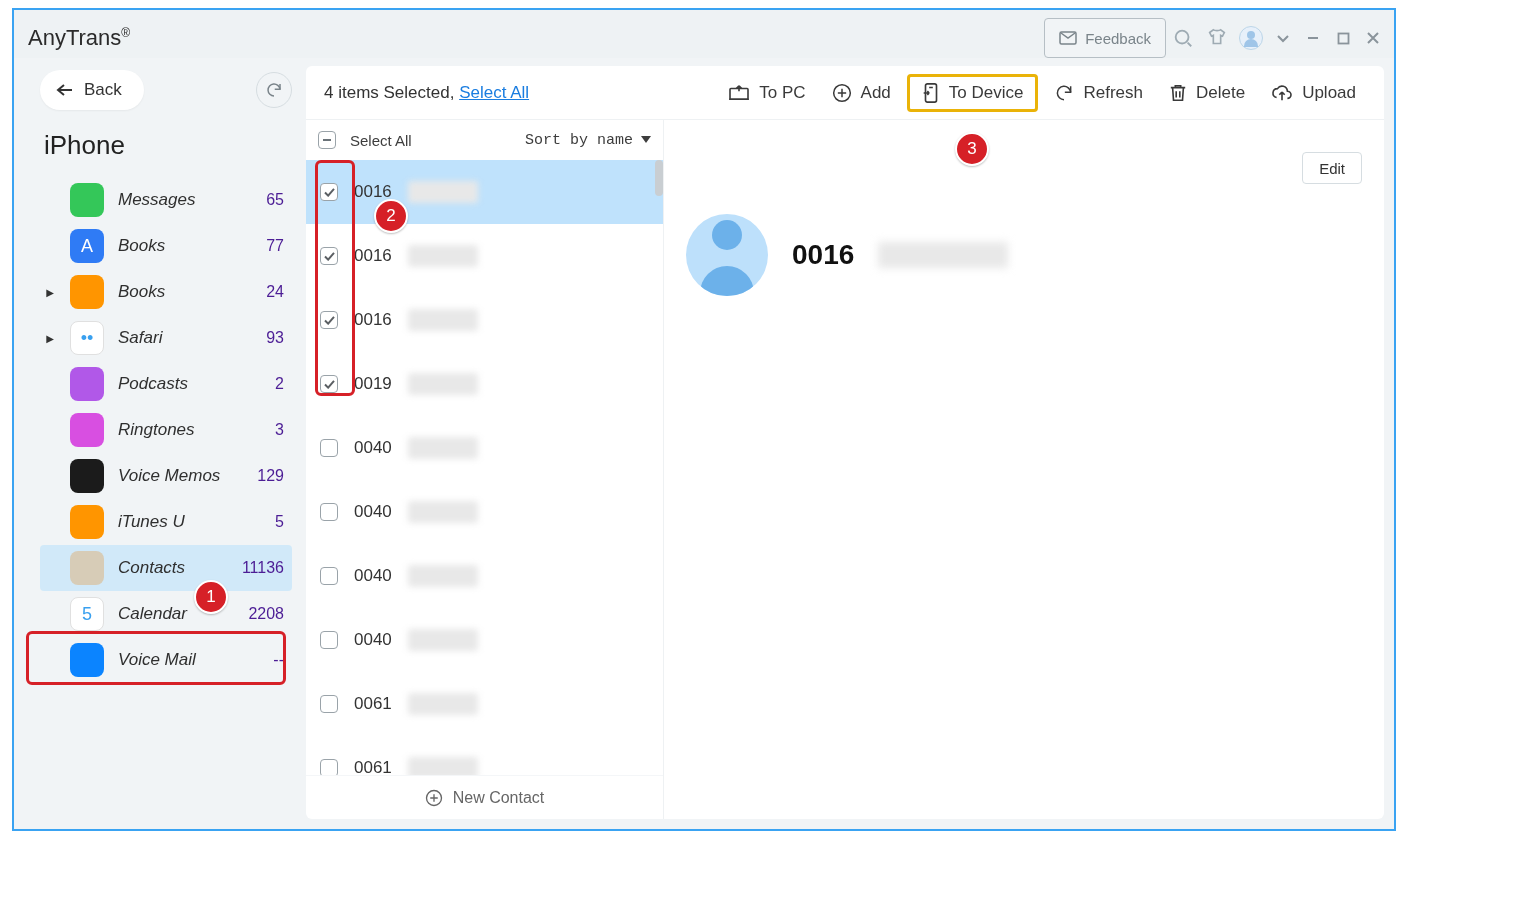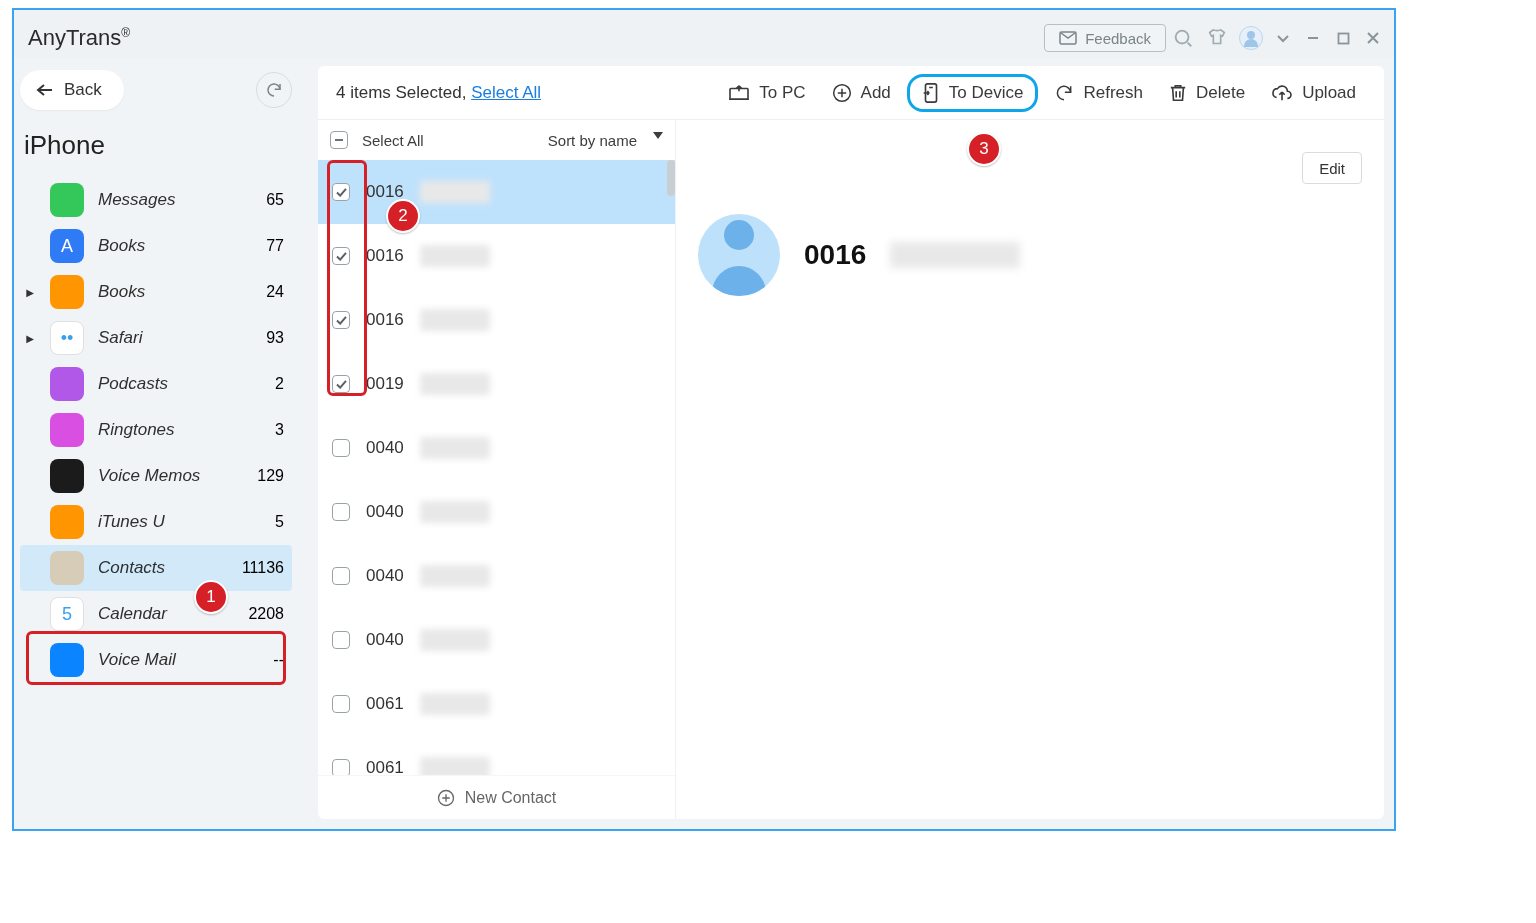--- a/index.html
+++ b/index.html
@@ -26,37 +26,37 @@
     align-items: center;
     padding: 8px 6px 0 14px;
     background: #eef2f4;
   }
   .app-title { font-size: 22px; color: #2b2b2b; font-weight: 500; }
   .app-title sup { font-size: 12px; }
   .titlebar-spacer { flex: 1; }
   .feedback-btn {
     display: flex; align-items: center; gap: 8px;
     border: 1px solid #b6bfc5; border-radius: 4px;
-    height: 28px; padding: 0 14px;
+    height: 40px; padding: 0 14px;
     color: #7a848a; font-size: 15px;
     cursor: pointer; background: #f1f4f6;
   }
   .title-icon {
     display: flex; align-items: center; justify-content: center;
     width: 28px; height: 28px; margin: 0 3px;
     color: #9eabb3; cursor: pointer;
   }
   .winbtn { width: 24px; height: 24px; display:flex;align-items:center;justify-content:center; color:#8a949b; margin:0 3px; cursor:pointer; }
   .avatar-circle { width:24px;height:24px;border-radius:50%;border:1px solid #bcd6e8;background:#e7f0fa;display:flex;align-items:center;justify-content:center; position:relative;}
   .avatar-head{width:8px;height:8px;border-radius:50%;background:#9fc5e8;position:absolute;top:4px;}
   .avatar-body{width:14px;height:8px;border-radius:7px 7px 0 0;background:#9fc5e8;position:absolute;bottom:2px;}
   
   .body-row { flex:1; display:flex; overflow:hidden; }
   
-  .sidebar { width: 288px; padding: 12px 10px 0 6px; overflow:hidden; position:relative;}
+  .sidebar { width: 288px; padding: 12px 10px 0 26px; overflow:hidden; position:relative;}
   .back-row { display:flex; align-items:center; gap:10px; margin-bottom: 20px; }
   .back-btn {
     display:flex; align-items:center; gap:10px;
     background:#fff; border-radius: 22px;
     height: 40px; padding: 0 22px 0 16px;
     font-size: 17px; color:#333; cursor:pointer;
     box-shadow: 0 1px 2px rgba(0,0,0,0.05);
   }
   .refresh-circ {
     width:36px;height:36px;border-radius:50%;border:1px solid #d6dde1;
@@ -66,45 +66,45 @@
   .device-title { font-size: 26px; color:#222; margin: 0 0 16px 4px;}
   .nav-item {
     display:flex; align-items:center; height:46px;
     padding: 0 8px 0 4px; gap:14px;
     font-size:17px; color:#2f2f2f; cursor:pointer;
     border-radius:4px;
   }
   .nav-item .expand { width:12px; display:flex; justify-content:center; color:#333; font-size:12px;}
   .nav-icon { width:34px;height:34px;border-radius:8px;display:flex;align-items:center;justify-content:center;font-size:18px;color:#fff; flex-shrink:0;}
   .nav-label { flex:1;font-style:italic; }
-  .nav-count { color:#000000; font-size:16px;}
+  .nav-count { color:#4c1d95; font-size:16px;}
   .nav-item.selected { background:#d1e9f9; }
   .highlight-box-1 { position:absolute; border:3px solid #d62027; border-radius:6px; pointer-events:none;}
   .badge { position:absolute; width:34px;height:34px;border-radius:50%;background:#d62027;border:2px solid #fff;
     display:flex;align-items:center;justify-content:center;color:#fff;font-size:17px;font-weight:500;
     box-shadow:0 1px 2px rgba(0,0,0,0.25); z-index:50;}
   
-  .main-panel { flex:1; margin: 8px 10px 10px 16px; background:#fff; border-radius:6px;
+  .main-panel { flex:1; margin: 8px 10px 10px 4px; background:#fff; border-radius:6px;
     display:flex; flex-direction:column; overflow:hidden; position:relative;}
   .toolbar { height:54px; display:flex; align-items:center; padding:0 18px; gap:6px; border-bottom:1px solid #eef1f3;}
   .sel-text { font-size:17px; color:#333; }
   .sel-text a { color:#1a7de0; text-decoration:underline; cursor:pointer;}
   .toolbar-spacer { flex:1;}
   .tool-btn { display:flex; align-items:center; gap:9px; font-size:17px; color:#3a3a3a; cursor:pointer; padding:6px 10px; border-radius:5px;}
   .tool-btn svg{color:#3a3a3a;}
-  .tool-btn.hl { border:3px solid #0ea5e9; border-radius:16px; padding:5px 12px;}
+  .tool-btn.hl { border:3px solid #eab308; border-radius:4px; padding:5px 12px;}
   
   .content-row { flex:1; display:flex; overflow:hidden; position:relative;}
   .list-col { width:358px; border-right:1px solid #eef1f3; display:flex; flex-direction:column; overflow:hidden;}
   .list-header { height:40px; display:flex; align-items:center; padding:0 12px; gap:14px; font-size:15px; color:#3d3d3d;}
   .cb { width:18px;height:18px;border:1.5px solid #9aa3a9;border-radius:4px;display:flex;align-items:center;justify-content:center;background:#fff;cursor:pointer;flex-shrink:0;}
   .cb.minus::after{content:"";width:8px;height:2px;background:#6b7379;}
   .cb.check{background:#fff;}
   .cb.check svg{color:#5b5f63;}
-  .sort-right{margin-left:auto;display:flex;align-items:flex-start;gap:16px;cursor:pointer;}
+  .sort-right{margin-left:auto;display:flex;align-items:center;gap:8px;cursor:pointer;font-family:Liberation Mono, monospace;}
   .list-body{flex:1;overflow-y:auto; position:relative;}
   .contact-row{display:flex;align-items:center;height:64px;padding:0 14px;gap:16px;font-size:17px;color:#333;cursor:pointer;}
   .contact-row.selected{background:#bfe2fc;}
   .blur-strip{width:70px;height:22px;background:#e8e8e8;border-radius:2px;filter:blur(3px);}
   .list-footer{height:44px;display:flex;align-items:center;justify-content:center;gap:10px;color:#666;font-size:16px;cursor:pointer;border-top:1px solid #f4f6f8;}
   .detail-col{flex:1;position:relative;padding:18px 22px;}
   .edit-btn{position:absolute;right:22px;top:32px;border:1px solid #d6dde1;background:#fff;border-radius:4px;height:32px;padding:0 16px;font-size:15px;color:#333;cursor:pointer;}
   .detail-avatar{width:82px;height:82px;border-radius:50%;background:#bde0fb;display:flex;align-items:flex-end;justify-content:center;overflow:hidden;}
   .detail-avatar .h{width:30px;height:30px;border-radius:50%;background:#6cb1ea;margin-bottom:16px;}
   .detail-avatar .b{width:54px;height:30px;border-radius:30px 30px 0 0;background:#6cb1ea;}

